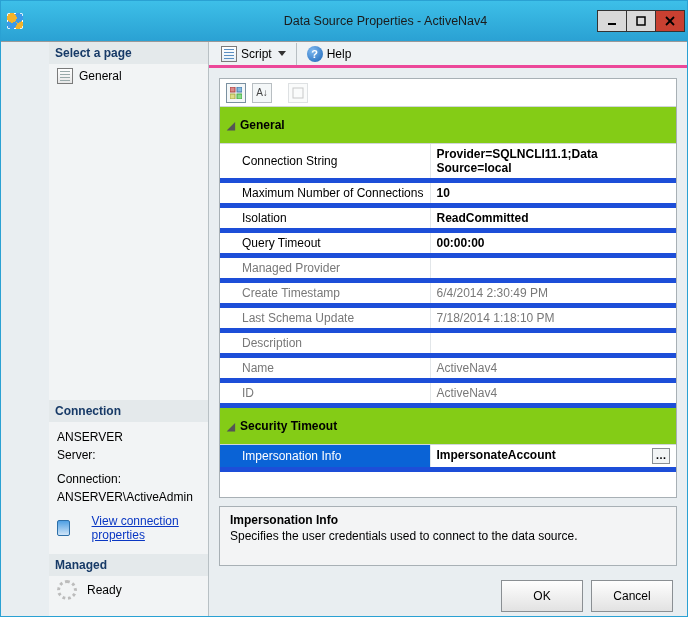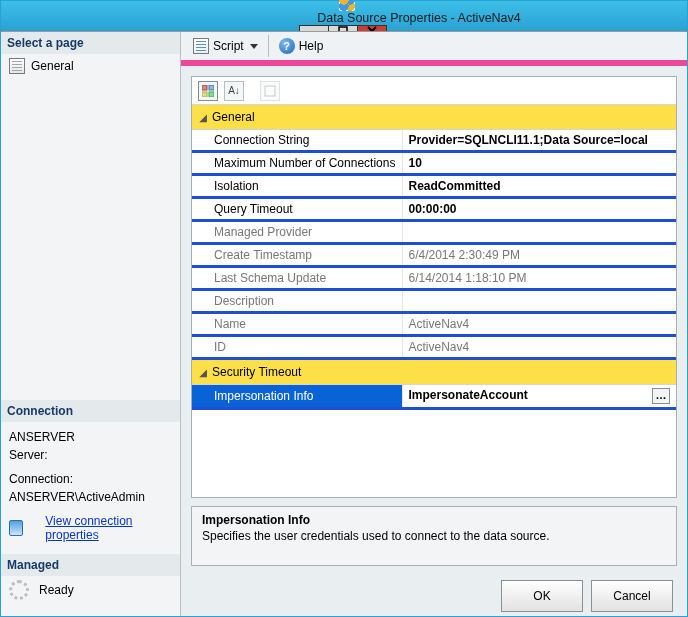--- a/index.html
+++ b/index.html
@@ -1,61 +1,61 @@
 <!DOCTYPE html>
 <html><head>
 <meta charset="utf-8">
 <style>
   * { box-sizing: border-box; margin: 0; padding: 0; font-family: "Segoe UI", Tahoma, sans-serif; font-size: 12px; }
   body { width: 688px; height: 617px; background: #cdd6da; }
   .window { width: 688px; height: 617px; border: 1px solid #2aa1d3; background: #f0f0f0; display: flex; flex-direction: column; }
-  .titlebar { height: 30px; background: linear-gradient(#3dbfe8, #2aa1d3); display: flex; align-items: center; justify-content: center; flex-direction: column; }
+  .titlebar { height: 40px; background: linear-gradient(#3dbfe8, #2aa1d3); display: flex; align-items: center; justify-content: space-between; }
   .title-left { display:flex; align-items:center; gap:6px; padding-left:6px;}
   .title-text { color:#1b1b1b; font-size:12.5px; padding-left: 150px;}
   .winbtns { display:flex; height:22px; margin-right:2px;}
   .winbtn { width:30px; border:1px solid #333; background:#d9d9d9; display:flex; align-items:center; justify-content:center; margin-left:-1px;}
   .winbtn.close { background:#c84031; }
   .app-icon{ width:16px; height:16px; background:
      radial-gradient(circle at 30% 30%, #f3b32b 0 30%, transparent 31%),
      radial-gradient(circle at 70% 30%, #3c9ae8 0 30%, transparent 31%),
      radial-gradient(circle at 30% 70%, #3c9ae8 0 30%, transparent 31%),
      radial-gradient(circle at 70% 70%, #f3b32b 0 30%, transparent 31%),
      #fff; border-radius:2px;}
   .body { flex:1; display:flex; background:#e9eef1; border-top:1px solid #999;}
-  .sidebar { width:180px; background:#f2f4f5; border-right:1px solid #b8c0c4; display:flex; flex-direction:column;}
+  .sidebar { width:160px; background:#f2f4f5; border-right:1px solid #b8c0c4; display:flex; flex-direction:column;margin-left:48px;}
   .side-section-h { font-weight:bold; padding:4px 6px; background:#e4e9eb; color:#173a67;}
   .side-item { display:flex; align-items:center; gap:6px; padding:4px 8px;}
   .doc-icon{ width:16px; height:16px; border:1px solid #7a7a7a; background:linear-gradient(#fff,#e7e7e7); position:relative;}
   .doc-icon::after{content:""; position:absolute; top:2px; left:2px; right:2px; bottom:2px; background:repeating-linear-gradient(#9aa 0 1px, transparent 1px 3px);}
   .side-text{ color:#000;}
   .side-fill{ flex:1;}
   .conn-block{ padding:6px 8px; line-height:1.5;}
   .link{ color:#0a37c3; text-decoration:underline; cursor:pointer;}
   .link-row{ display:flex; align-items:center; gap:22px; padding:2px 8px;}
   .db-icon{ width:16px; height:16px; background:linear-gradient(#4fa0e4,#cfe4f7); border:1px solid #2d6fa8; border-radius:2px;}
   .spinner{ width:20px; height:20px; border:3px dotted #bcbcbc; border-radius:50%; margin-right:4px;}
   .main { flex:1; display:flex; flex-direction:column;}
-  .toolbar { height:34px; display:flex; align-items:center; gap:8px; padding:0 10px; border-bottom:6px solid #ec4899; background:#eef2f4;}
+  .toolbar { height:26px; display:flex; align-items:center; gap:8px; padding:0 10px; border-bottom:3px solid #ec4899; background:#eef2f4;}
   .tbtn{ display:flex; align-items:center; gap:4px; padding:2px 2px; cursor:pointer;}
   .script-icon{ width:16px; height:16px; border:1px solid #7a7a7a; background:linear-gradient(#fff,#e6f0f6); position:relative;}
   .script-icon::after{content:""; position:absolute; left:2px; right:2px; top:2px; bottom:2px; background:repeating-linear-gradient(#5a8fc2 0 1px,transparent 1px 3px);}
   .chev{ width:0;height:0;border-left:4px solid transparent;border-right:4px solid transparent;border-top:5px solid #333; margin-left:2px;}
   .help-icon{ width:16px;height:16px;border-radius:50%;background:radial-gradient(circle at 35% 30%, #7fb9f0,#1864b7);color:#fff;text-align:center;font-size:11px;line-height:16px;font-weight:bold;}
   .sep{ width:1px;height:22px;background:#b8bfc3;}
   .content-wrap{ flex:1; padding:10px; display:flex; flex-direction:column; gap:8px;}
   .pg-outer{ flex:1; border:1px solid #a8b0b5; background:#fff; display:flex; flex-direction:column; overflow:hidden;}
   .pg-tools{ height:28px; border-bottom:1px solid #d0d6d9; display:flex; align-items:center; gap:6px; padding:0 6px;}
   .pg-tool{ width:20px; height:20px; border:1px solid #b8bec2; background:#f4f7f8; display:flex; align-items:center; justify-content:center; font-size:10px; color:#444; cursor:pointer;}
   .pg-tool.active{ border-color:#7a90a0;}
   .pg-tool.disabled{ opacity:.45; cursor:default;}
   .pg-grid{ flex:1; overflow:auto;}
   .grid-table{ width:100%; border-collapse:collapse;}
-  .cat-row td{ background:#fde047; font-weight:normal; padding:5px 6px; border-bottom:1px solid #d0d6d9;}
+  .cat-row td{ background:#84cc16; font-weight:bold; padding:11px 6px; border-bottom:1px solid #d0d6d9;}
   .expander{ display:inline-block; width:10px; text-align:center; color:#555; margin-right:4px; font-size:10px;}
-  .prop-row td{ padding:3px 6px; border-bottom:3px solid #1d4ed8;}
+  .prop-row td{ padding:3px 6px; border-bottom:5px solid #1d4ed8;}
   .prop-row .pname{ width:210px; border-right:1px solid #e2e6e9; padding-left:22px;}
   .prop-row.b .pval{ font-weight:bold;}
   .prop-row.dim .pname, .prop-row.dim .pval{ color:#787878;}
   .prop-row.sel .pname{ background:#0a63d6; color:#fff;}
   .prop-row.sel .pval{ background:#fff;}
   .ellipsis-btn{ float:right; width:18px; height:16px; border:1px solid #8a8f93; background:#f2f4f5; text-align:center; line-height:12px; font-size:11px; cursor:pointer;}
   .desc-pane{ height:60px; border:1px solid #a8b0b5; background:#f3f4f5; padding:6px 10px;}
   .desc-title{ font-weight:bold; margin-bottom:2px;}
   .footer{ height:40px; display:flex; justify-content:flex-end; align-items:center; gap:8px; padding:0 14px;}
   .btn{ width:82px; height:32px; border:1px solid #8a8f93; background:linear-gradient(#fefefe,#e2e2e2); cursor:pointer;}
@@ -180,21 +180,21 @@
               <tr class="prop-row dim">
                     <td class="pname">Managed Provider</td>
                     <td class="pval"></td>
                   </tr>
               <tr class="prop-row dim">
                     <td class="pname">Create Timestamp</td>
                     <td class="pval">6/4/2014 2:30:49 PM</td>
                   </tr>
               <tr class="prop-row dim">
                     <td class="pname">Last Schema Update</td>
-                    <td class="pval">6/14/2014 1:18:10 PM</td>
+                    <td class="pval">7/18/2014 1:18:10 PM</td>
                   </tr>
               <tr class="prop-row dim">
                     <td class="pname">Description</td>
                     <td class="pval"></td>
                   </tr>
               <tr class="prop-row dim">
                     <td class="pname">Name</td>
                     <td class="pval">ActiveNav4</td>
                   </tr>
               <tr class="prop-row dim">

